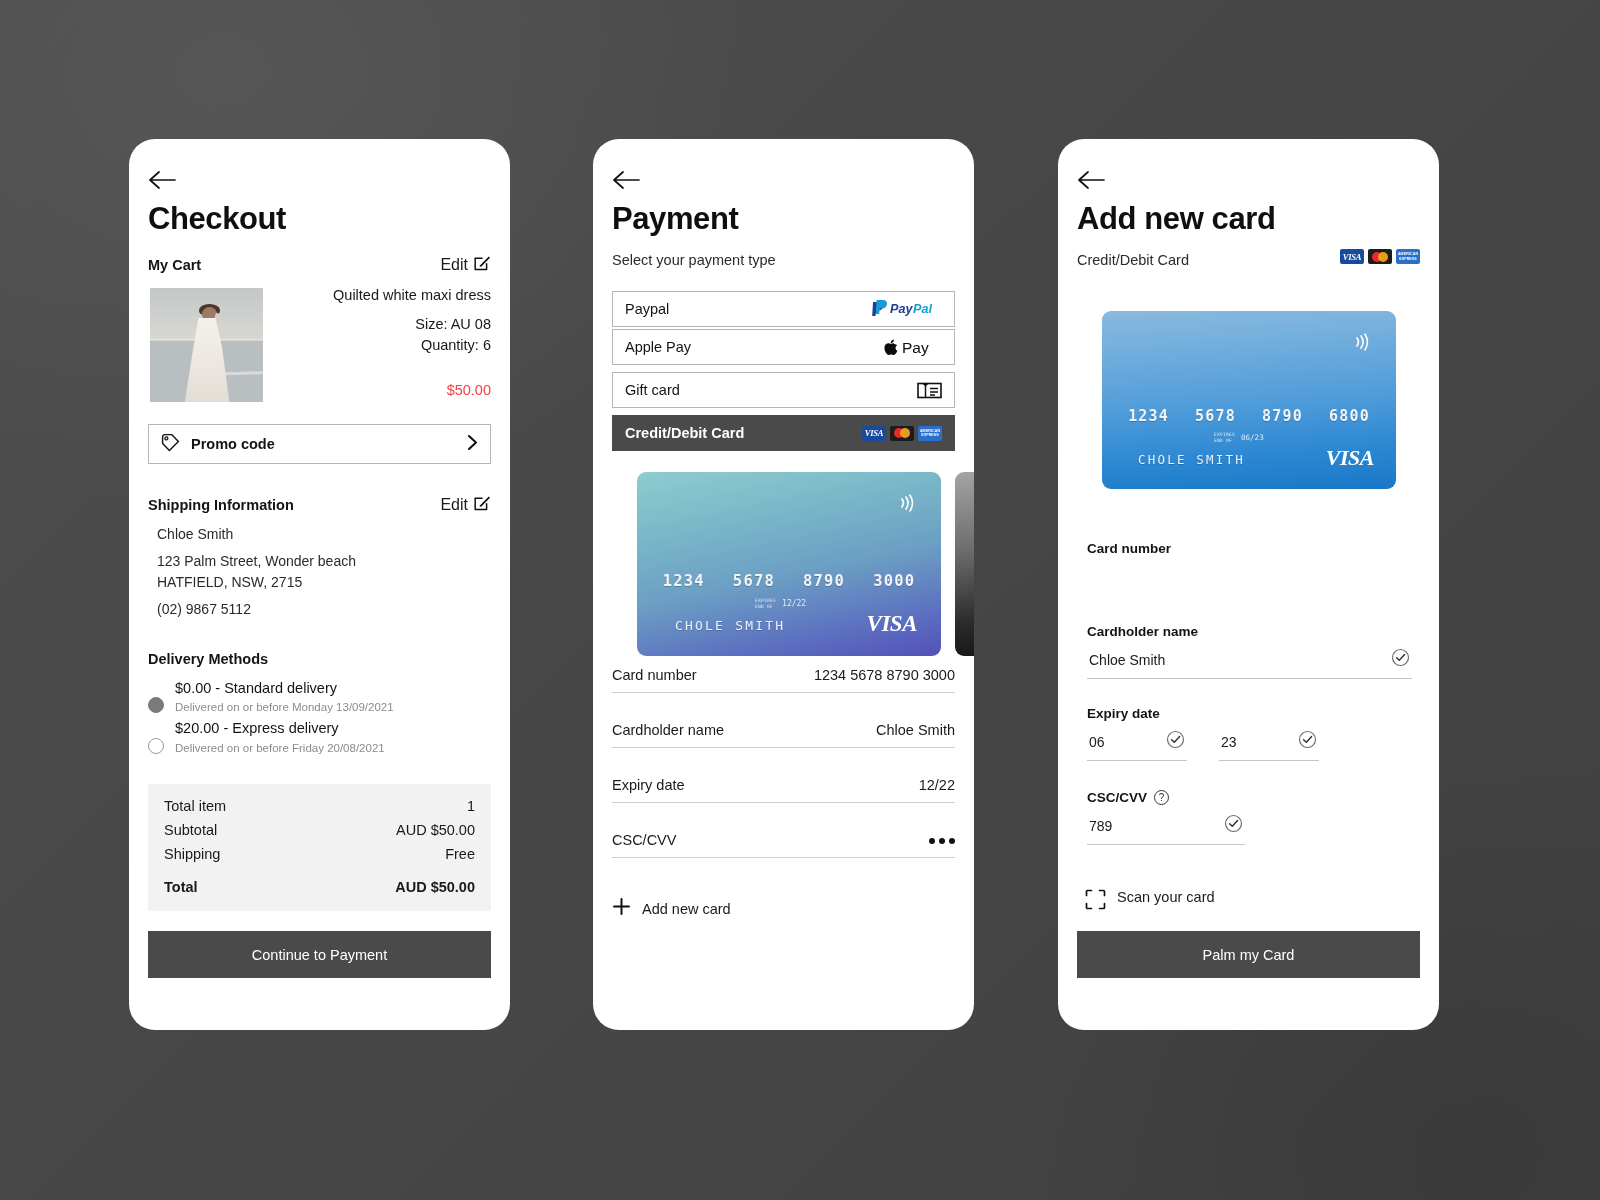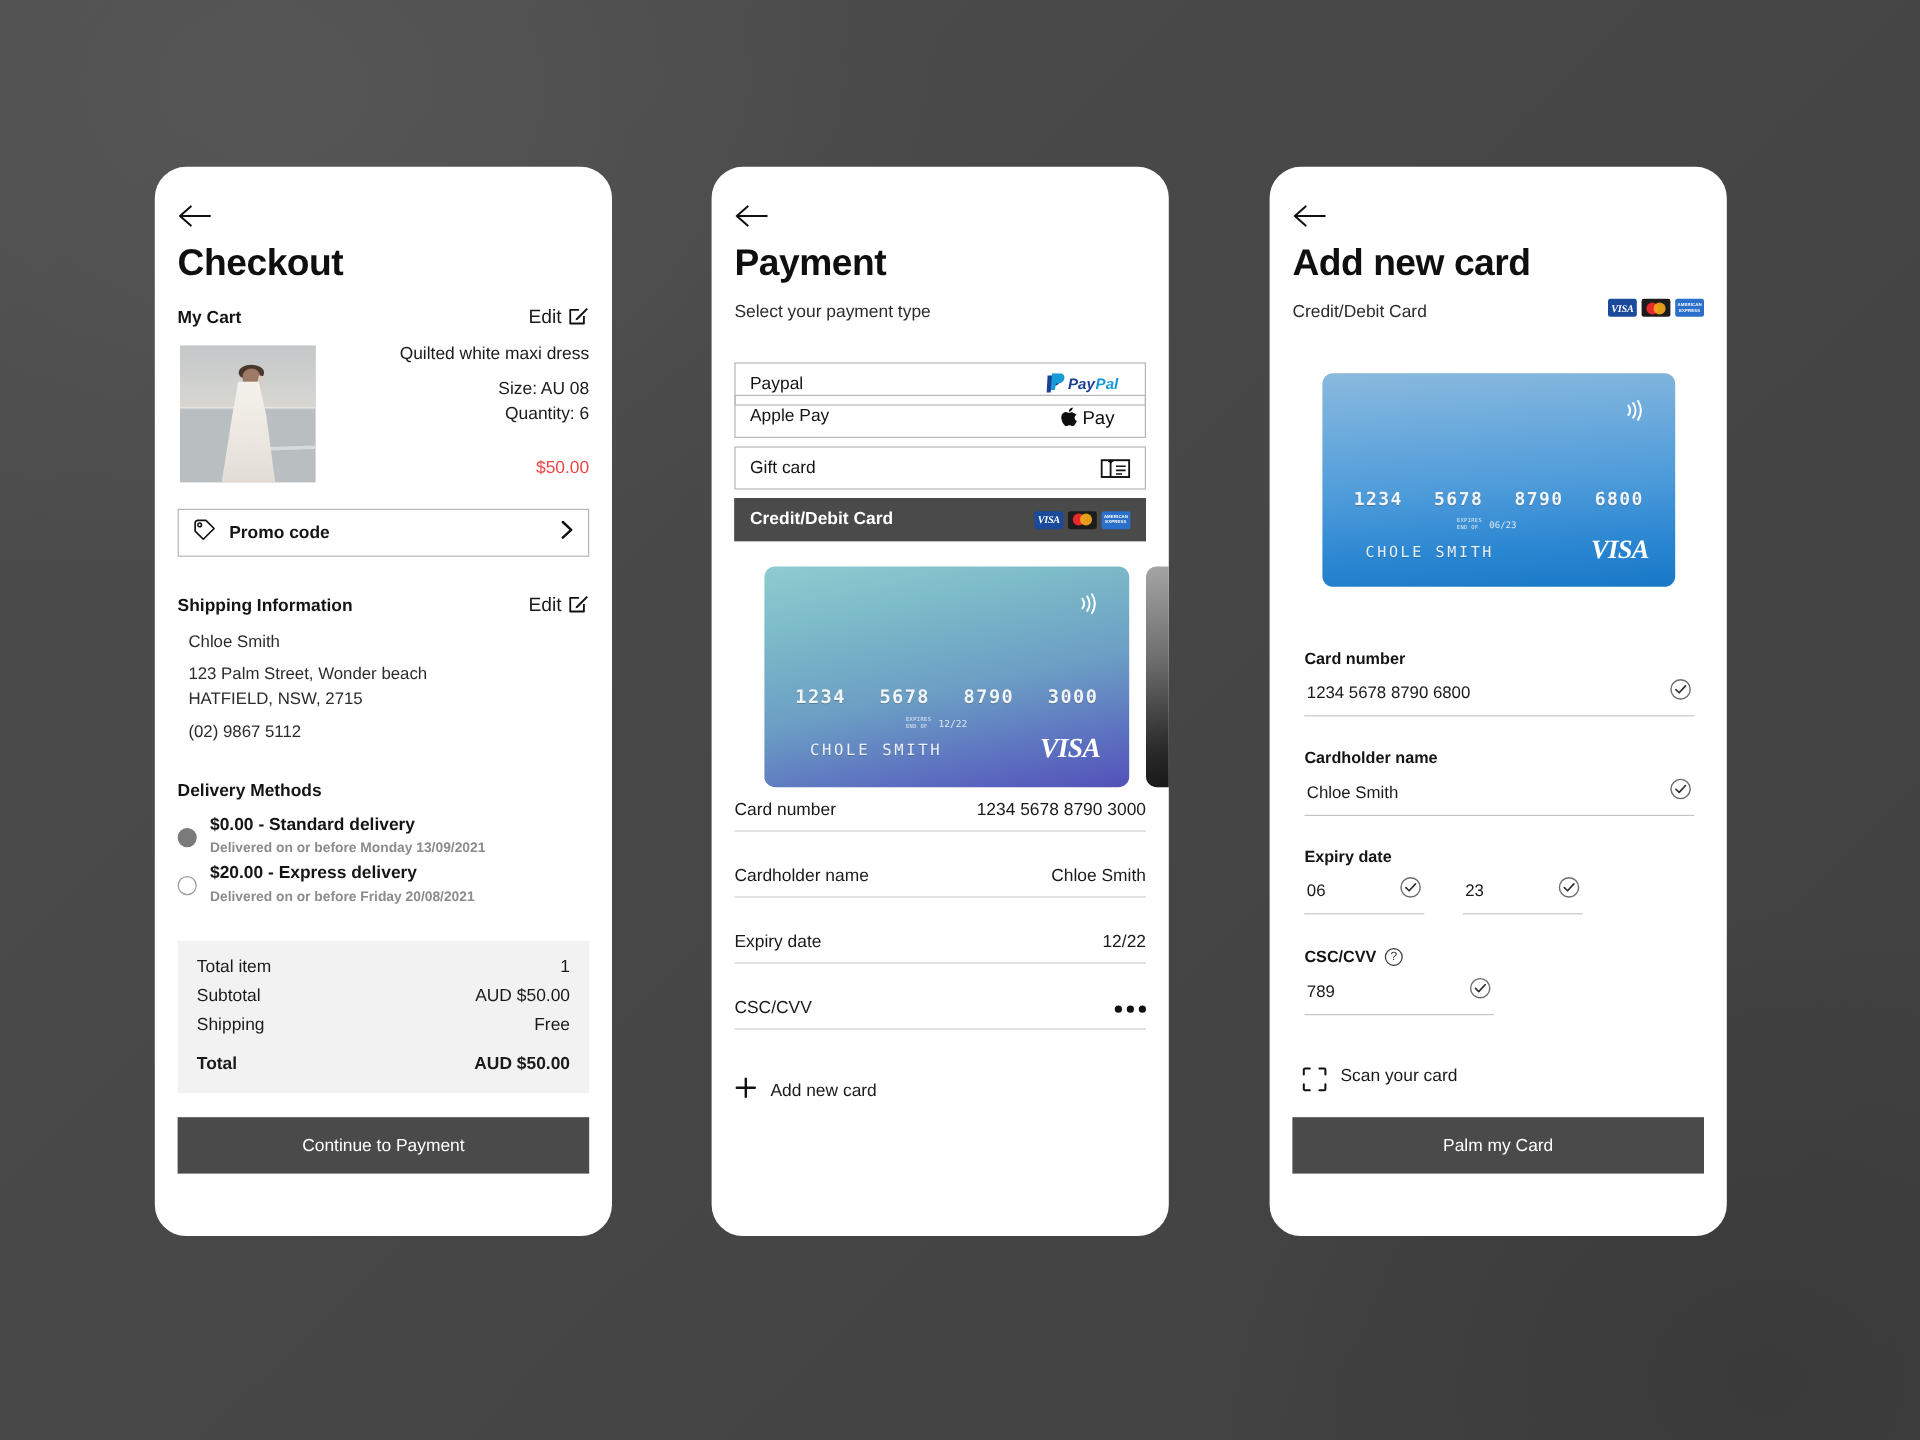--- a/index.html
+++ b/index.html
@@ -179,21 +179,21 @@
   #promo .ptxt { font-size: 14.5px; color: #141414; font-weight: bold; margin-left: 11px; }
   #promo .chev { margin-left: auto; }
 
   #ship-head { position: absolute; left: 19px; top: 355px; width: 343px; }
   #ship-body { position: absolute; left: 19px; top: 385px; width: 343px; }
   .ship-line { font-size: 14px; color: #2b2b2b; line-height: 1.45; padding-left: 9px; }
   .ship-gap  { margin-top: 7px; }
 
   #dm-head { position: absolute; left: 19px; top: 512px; }
   #dm-list { position: absolute; left: 19px; top: 540px; width: 343px; }
-  .dm-opt { display: flex; align-items: center; gap: 11px; cursor: pointer; font-weight: bold; }
+  .dm-opt { display: flex; align-items: flex-end; gap: 11px; cursor: pointer; }
   .dm-opt + .dm-opt { margin-top: 6px; }
   .radio {
     width: 16px; height: 16px;
     border-radius: 50%;
     margin-top: 3px;
     flex: none;
   }
   .radio.on  { background: #7a7a7a; border: 1px solid #7a7a7a; }
   .radio.off { background: #ffffff; border: 1.4px solid #9b9b9b; }
   .dm-main { font-size: 14.5px; color: #141414; line-height: 1.2; }
@@ -222,21 +222,21 @@
     width: 343px;
     height: 36px;
     border: 1px solid #b6b6b6;
     display: flex;
     align-items: center;
     padding: 0 12px;
     cursor: pointer;
   }
   .pay-opt .lbl { font-size: 14.5px; color: #141414; }
   .pay-opt .mark { margin-left: auto; display: flex; align-items: center; }
-  #opt-paypal   { top: 163px; }
+  #opt-paypal   { top: 152px; }
   #opt-applepay { top: 190px; }
   #opt-giftcard { top: 233px; }
   #opt-credit   { top: 276px; background: #4a4a4a; border-color: #4a4a4a; }
   #opt-credit .lbl { color: #ffffff; font-weight: bold; }
 
   
   .cardface {
     position: relative;
     border-radius: 9px;
     overflow: hidden;
@@ -710,29 +710,20 @@
             <span>END OF</span>
           </span>
           <span>06/23</span>
         </div>
         <div class="holder">CHOLE SMITH</div>
         <div class="visa">VISA</div>
       </div>
 
       <div class="field" id="f-number">
         <div class="flbl">Card number</div>
-        <div class="frow">
-          <span class="fval">1234 5678 8790 6800</span>
-          <span class="fchk">
-            <svg width="19" height="19" viewBox="0 0 19 19">
-                <circle cx="9.5" cy="9.5" r="8" fill="none" stroke="#6e6e6e" stroke-width="1.2"></circle>
-                <path d="M5.6 9.7 L8.3 12.3 L13.6 6.6" fill="none" stroke="#2f2f2f" stroke-width="1.4" stroke-linecap="round" stroke-linejoin="round"></path>
-              </svg>
-          </span>
-        </div>
       </div>
 
       <div class="field" id="f-name">
         <div class="flbl">Cardholder name</div>
         <div class="frow">
           <span class="fval">Chloe Smith</span>
           <span class="fchk">
             <svg width="19" height="19" viewBox="0 0 19 19">
                 <circle cx="9.5" cy="9.5" r="8" fill="none" stroke="#6e6e6e" stroke-width="1.2"></circle>
                 <path d="M5.6 9.7 L8.3 12.3 L13.6 6.6" fill="none" stroke="#2f2f2f" stroke-width="1.4" stroke-linecap="round" stroke-linejoin="round"></path>

